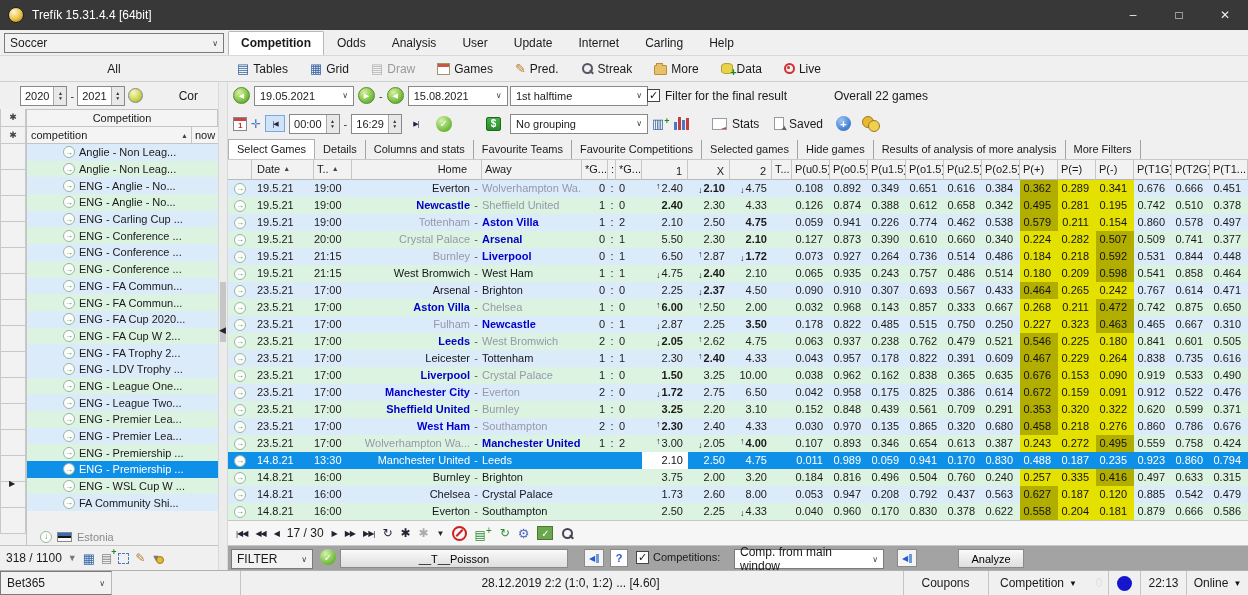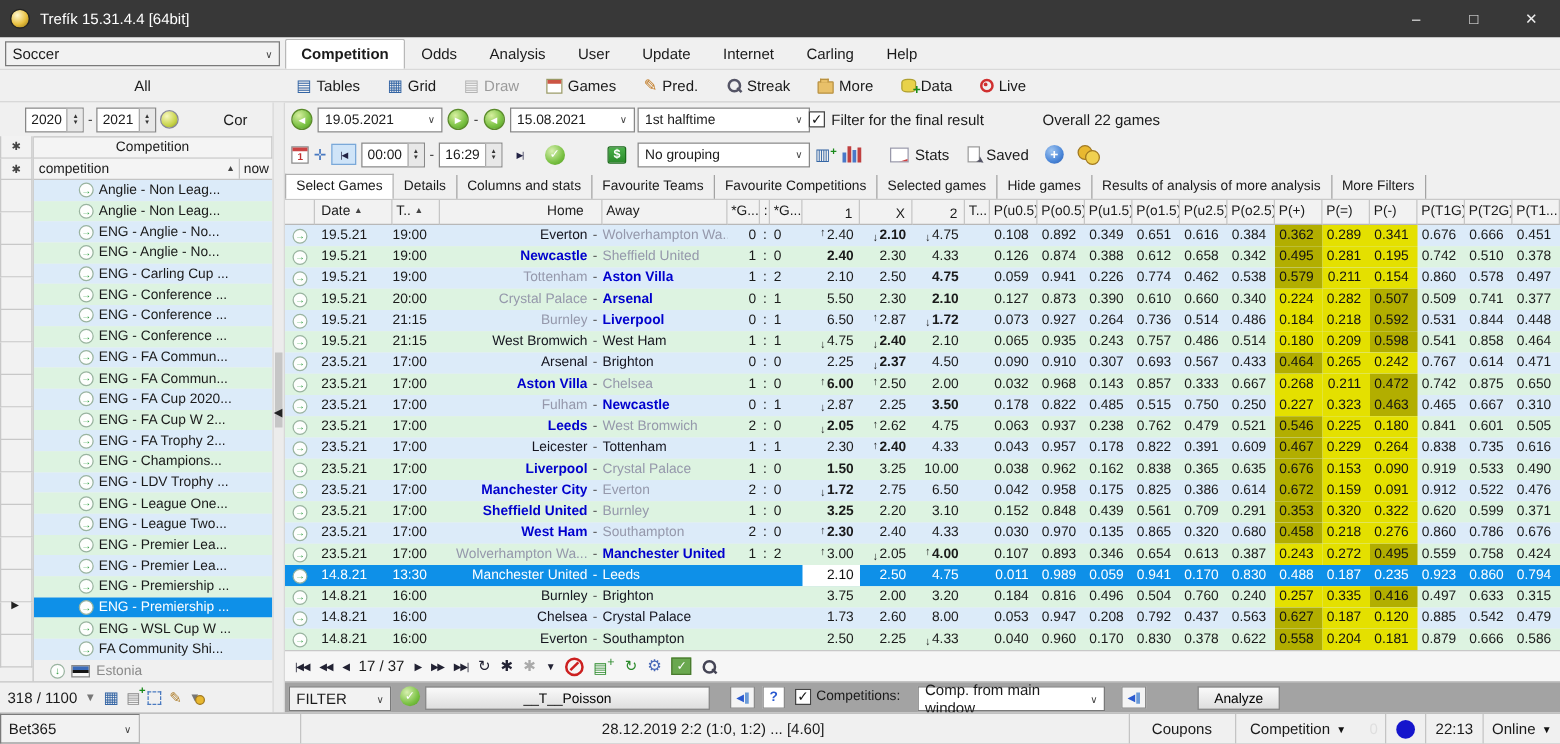--- a/index.html
+++ b/index.html
@@ -370,24 +370,20 @@
             <span class="slbl">ENG - FA Cup 2020...</span>
           </div>
           <div class="sitem g">
             <span class="garr"></span>
             <span class="slbl">ENG - FA Cup W 2...</span>
           </div>
           <div class="sitem b">
             <span class="garr"></span>
             <span class="slbl">ENG - FA Trophy 2...</span>
           </div>
-          <div class="sitem g">
-            <span class="garr"></span>
-            <span class="slbl">ENG - Champions...</span>
-          </div>
           <div class="sitem b">
             <span class="garr"></span>
             <span class="slbl">ENG - LDV Trophy ...</span>
           </div>
           <div class="sitem g">
             <span class="garr"></span>
             <span class="slbl">ENG - League One...</span>
           </div>
           <div class="sitem b">
             <span class="garr"></span>
@@ -1316,21 +1312,21 @@
             <div class="td c-p num">0.879</div>
             <div class="td c-p num">0.666</div>
             <div class="td c-p num">0.586</div>
           </div>
         </div>
 
       <div class="navrow">
         <span class="nbtn">|◀◀</span>
         <span class="nbtn">◀◀</span>
         <span class="nbtn">◀</span>
-        <span class="pagerpos">17 / 37</span>
+        <span class="pagerpos">17 / 30</span>
         <span class="nbtn">▶</span>
         <span class="nbtn">▶▶</span>
         <span class="nbtn">▶▶|</span>
         <span class="nbtn big">↻</span>
         <span class="nbtn big">✱</span>
         <span class="nbtn big gray">✱</span>
         <span class="nbtn">▼</span>
         <span class="noentry"></span>
         <span class="bookplus">▤<sup>+</sup></span>
         <span class="bookplus">↻</span>

